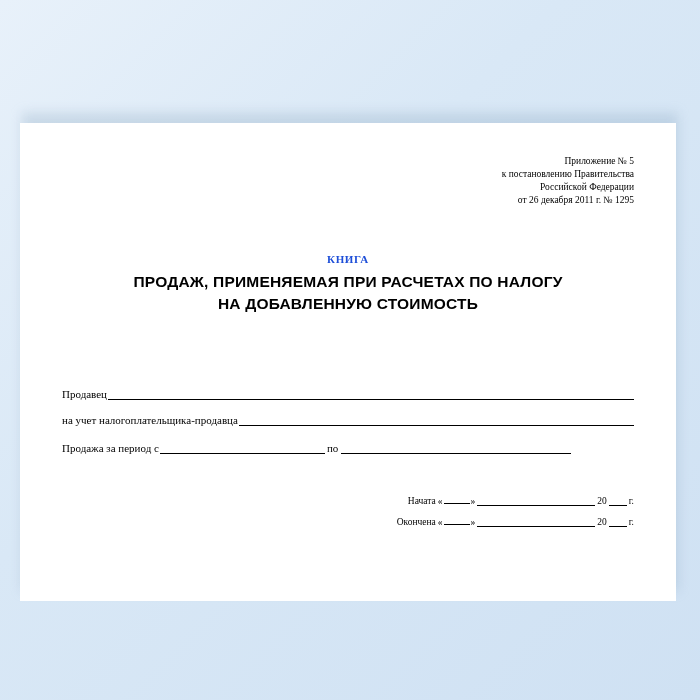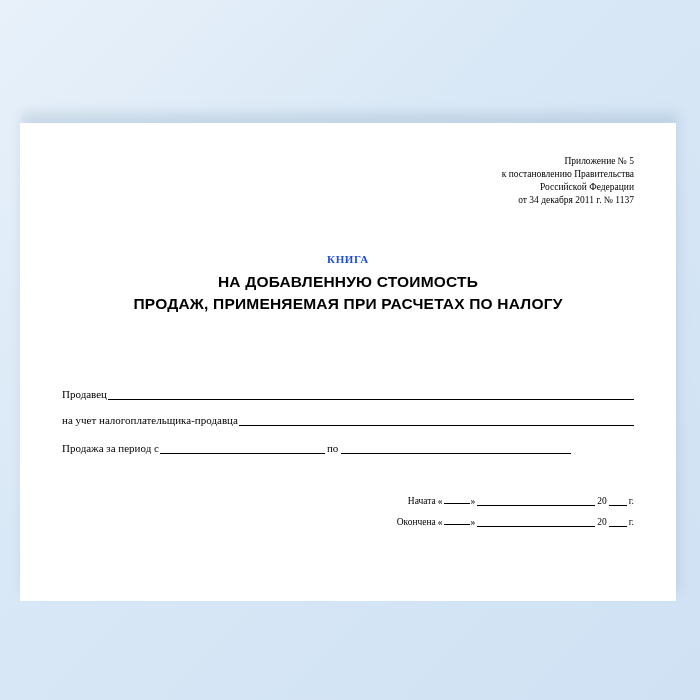--- a/index.html
+++ b/index.html
@@ -149,28 +149,28 @@
 
 <div class="backdrop"></div>
 <div class="page-shadow"></div>
 
 <div class="page">
 
   <div class="appendix">
     <div>Приложение № 5</div>
     <div>к постановлению Правительства</div>
     <div>Российской Федерации</div>
-    <div>от 34 декабря 2011 г. № 1137</div>
+    <div>от 26 декабря 2011 г. № 1295</div>
   </div>
 
   <div class="title-block">
     <div class="title-line1">КНИГА</div>
     <div class="title-line2">
+      <div>ПРОДАЖ, ПРИМЕНЯЕМАЯ ПРИ РАСЧЕТАХ ПО НАЛОГУ</div>
       <div>НА ДОБАВЛЕННУЮ СТОИМОСТЬ</div>
-      <div>ПРОДАЖ, ПРИМЕНЯЕМАЯ ПРИ РАСЧЕТАХ ПО НАЛОГУ</div>
     </div>
   </div>
 
   <div class="fields">
 
     <div class="field-row">
       <span class="field-label">Продавец</span>
       <span class="rule"></span>
     </div>
 

